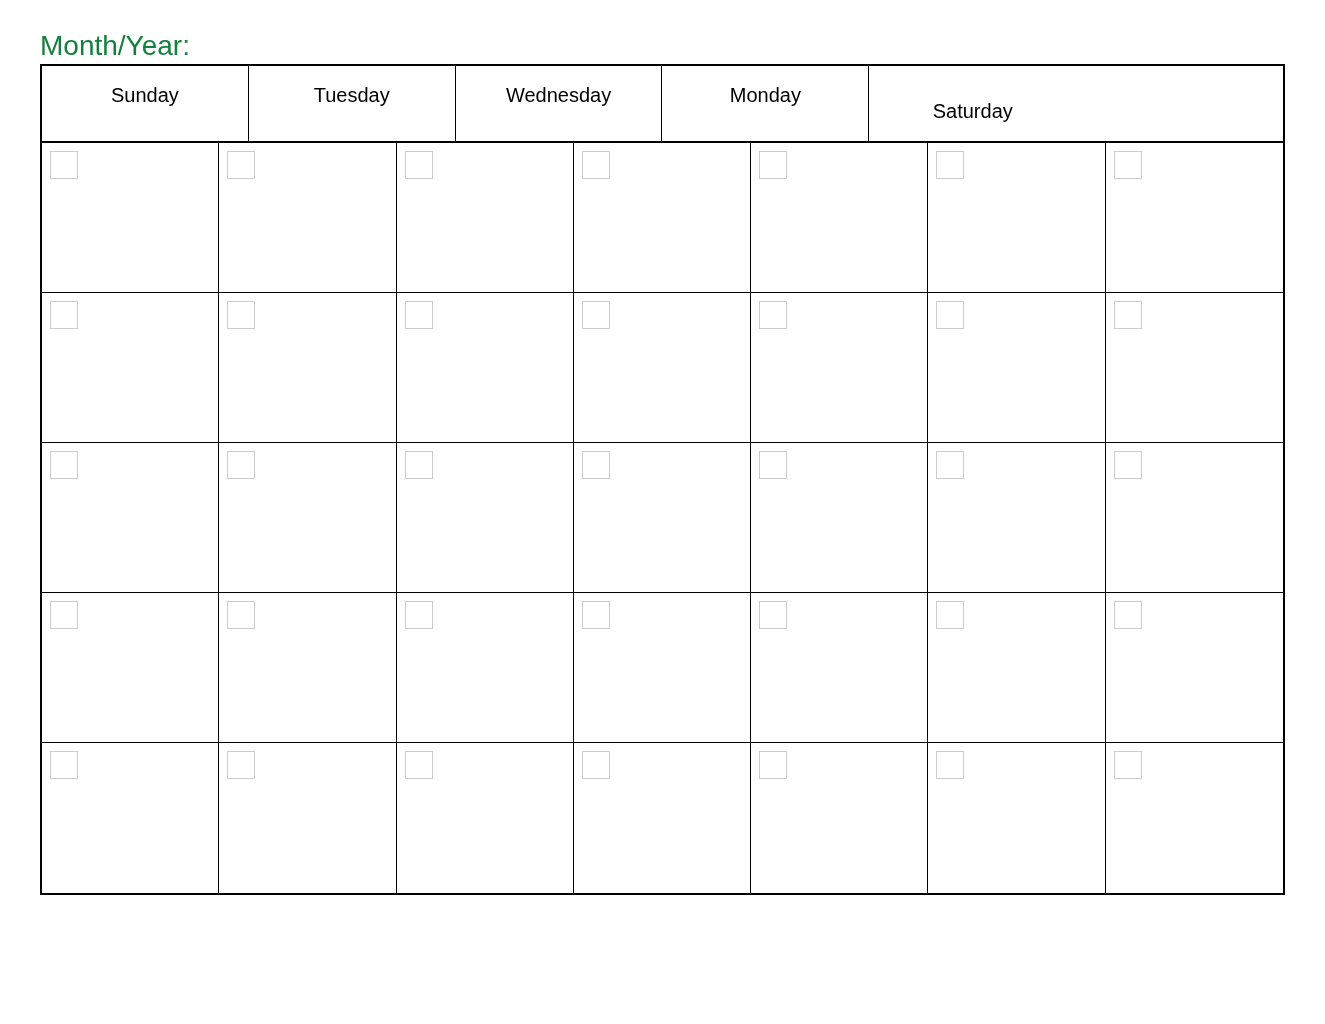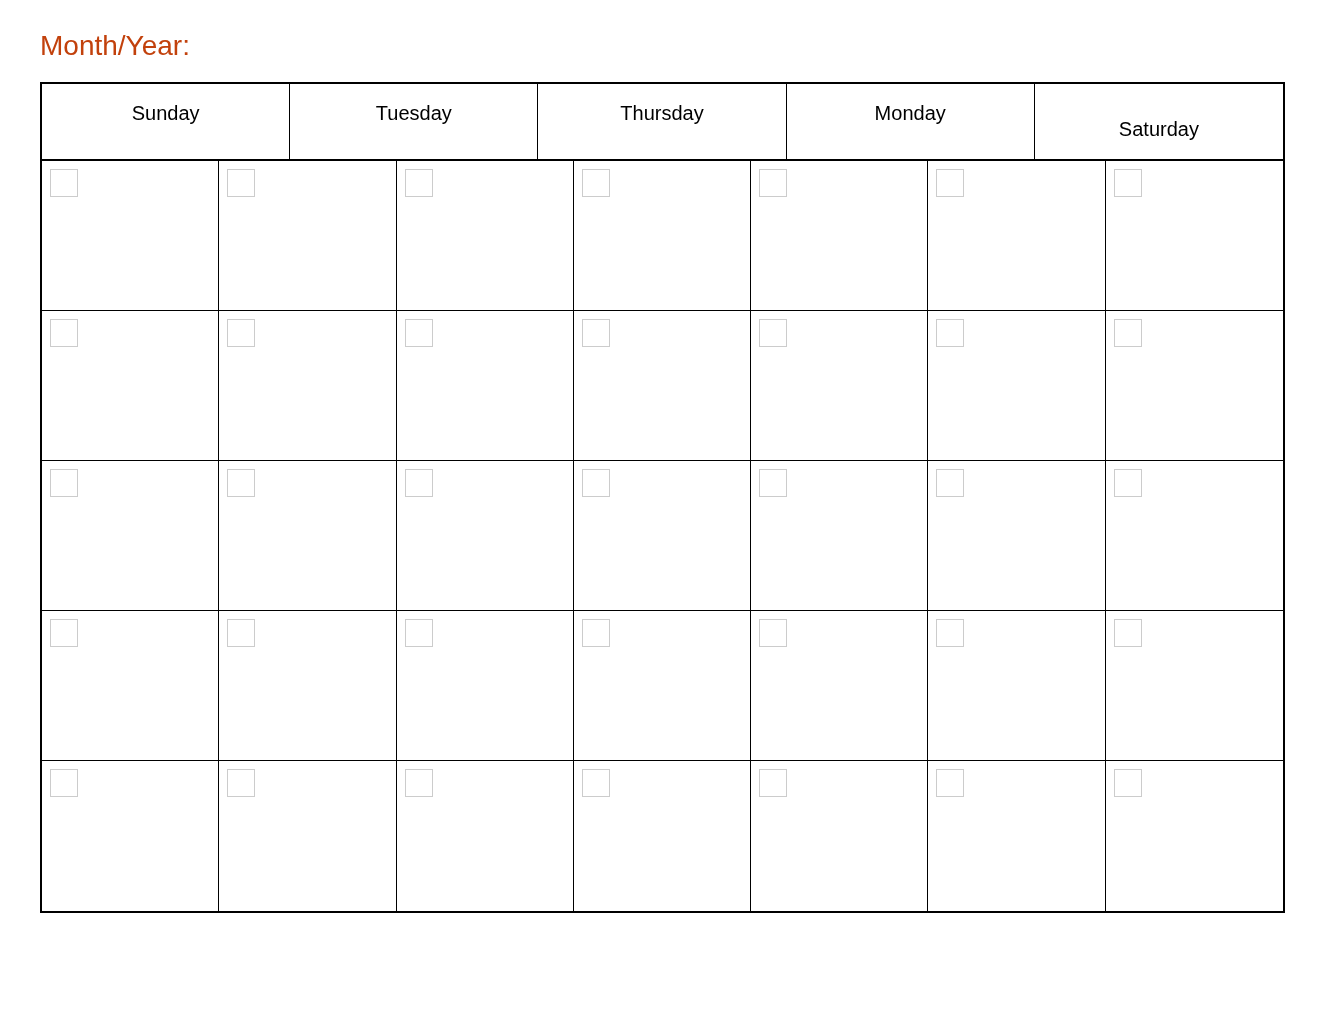--- a/index.html
+++ b/index.html
@@ -10,32 +10,32 @@
 
     body {
       background: #ffffff;
       font-family: Arial, sans-serif;
       padding: 30px 40px;
     }
 
     .page-title {
       font-size: 28px;
       font-weight: normal;
-      margin-bottom: 20px;
-      color: #c2410c;
+      margin-bottom: 2px;
+      color: #15803d;
     }
 
     .calendar-container {
       border: 2.5px solid #000000;
       width: 100%;
     }
 
     .calendar-header {
       display: grid;
-      grid-template-columns: repeat(5, 1fr);
+      grid-template-columns: repeat(6, 1fr);
       border-bottom: 2px solid #000000;
     }
 
     .day-header {
       text-align: center;
       padding: 18px 8px;
       font-size: 20px;
       font-weight: normal;
       color: #000000;
       border-right: 1.5px solid #000000;
@@ -83,21 +83,21 @@
   </style>
 </head>
 <body>
 
 <h1 class="page-title">Month/Year:</h1>
 
 <div class="calendar-container">
   <div class="calendar-header">
     <div class="day-header">Sunday</div>
     <div class="day-header">Tuesday</div>
-    <div class="day-header">Thursday</div>
+    <div class="day-header">Wednesday</div>
     <div class="day-header">Monday</div>
     <div class="day-header">Saturday</div>
   </div>
 
   <div class="calendar-body">
 
     <div class="calendar-row">
       <div class="calendar-cell">
           <div class="date-box"></div>
         </div>

